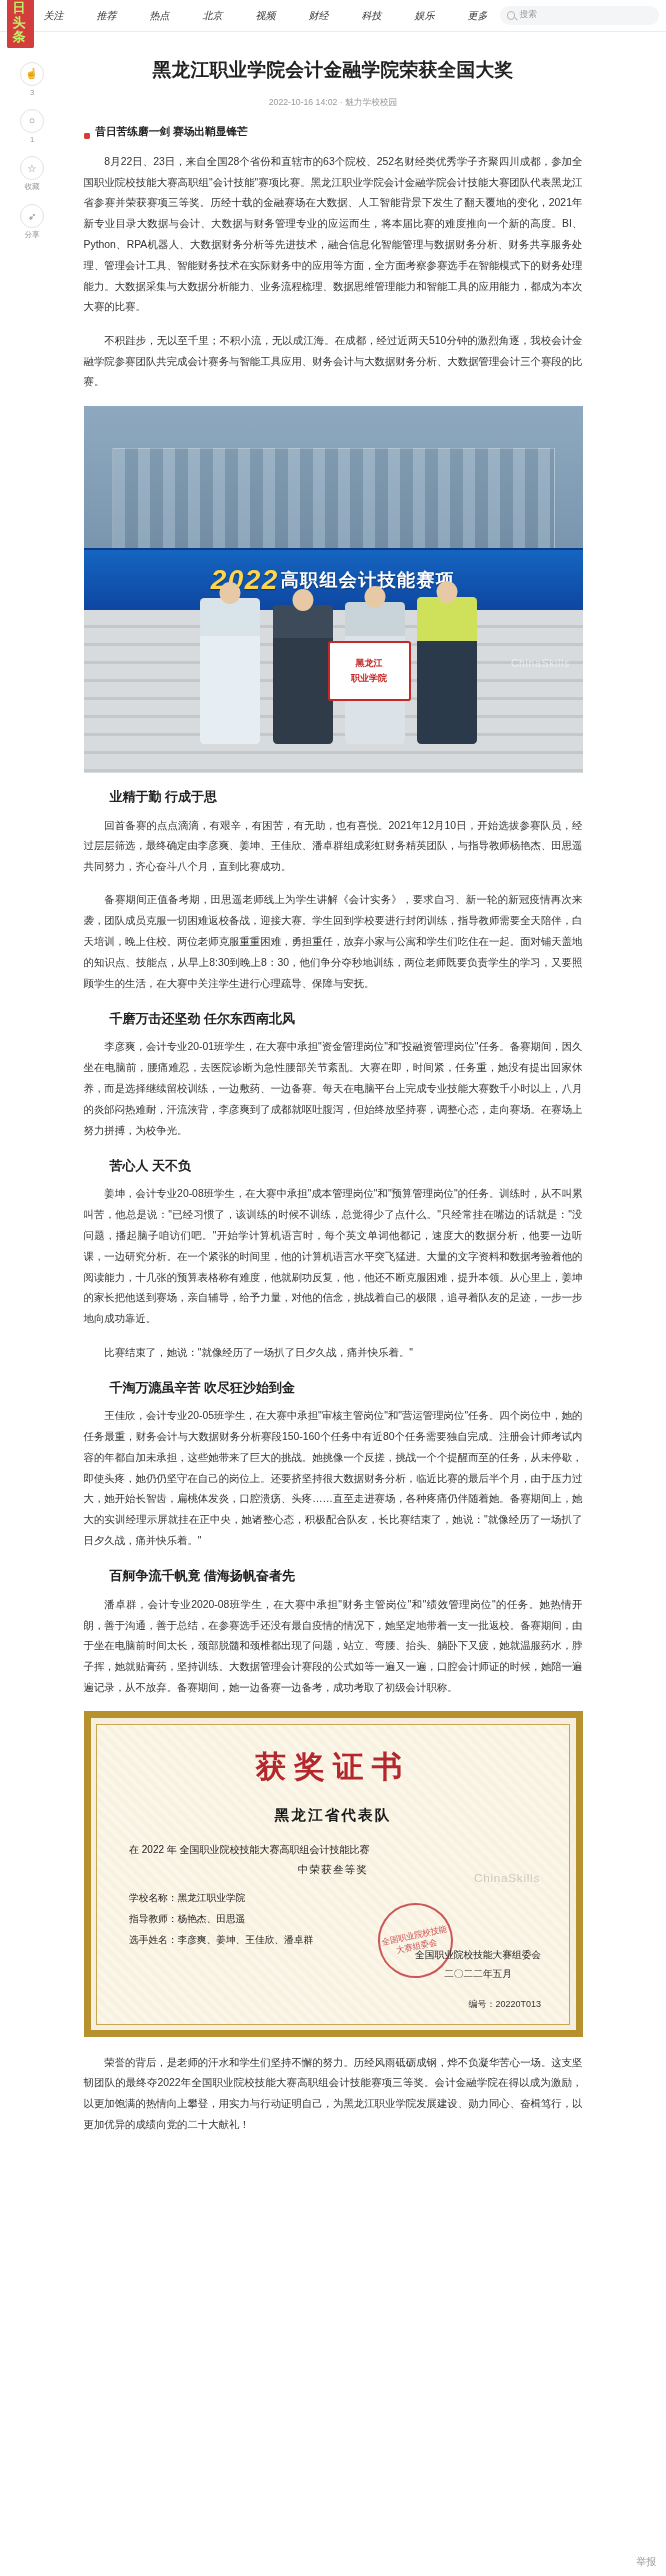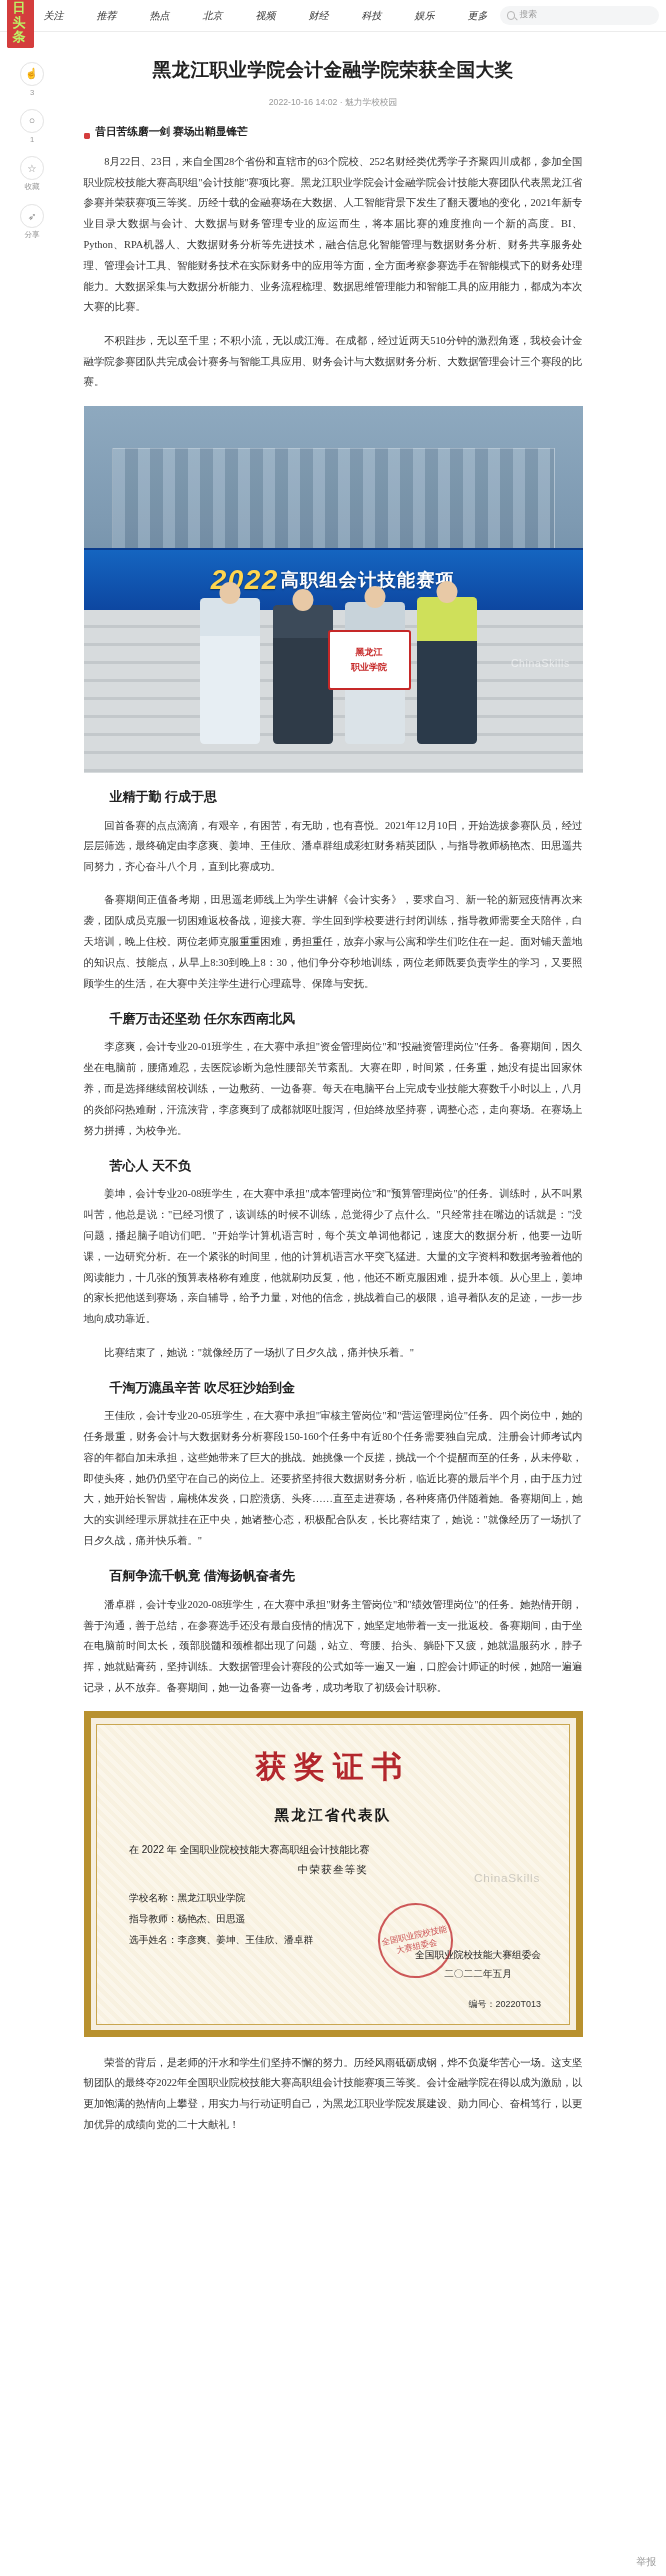--- a/index.html
+++ b/index.html
@@ -145,21 +145,20 @@
     border-radius: 1.4px;
     flex: 0 0 auto;
   }
   p.body {
     font-size: 10.4px;
     line-height: 2.0;
     color: #333;
     margin: 0 0 12.5px 0;
     text-align: justify;
     text-indent: 2em;
-    font-family: Liberation Serif, serif;
   }
   h2.sub {
     font-size: 13px;
     font-weight: bold;
     color: #222;
     margin: 15.2px 0 9.7px 0;
     text-indent: 2em;
   }
 
   
@@ -204,21 +203,21 @@
   }
   .p1 { left: 116px; background: linear-gradient(#d9e3ea 0 26%, #e7eef3 26% 100%); }
   .p2 { left: 189px; background: linear-gradient(#3c4a59 0 24%, #2f3b48 24% 100%); height: 139px; }
   .p3 { left: 261px; background: linear-gradient(#c8d3da 0 24%, #dbe3e8 24% 100%); height: 142px; }
   .p4 { left: 333px; background: linear-gradient(#cfe05a 0 30%, #2b3a4a 30% 100%); height: 147px; }
   .ph-head {
     position: absolute; top: -15.2px; left: 50%; transform: translateX(-50%);
     width: 21px; height: 22px; border-radius: 50%; background: #e8c9a6;
   }
   .ph-board {
-    position: absolute; bottom: 83px; left: 244px; width: 83px; height: 60px;
+    position: absolute; bottom: 72px; left: 244px; width: 83px; height: 60px;
     background: #fff; border: 2.1px solid #c62828; border-radius: 2.8px;
     display: flex; flex-direction: column; align-items: center; justify-content: center;
     color: #c62828; font-size: 9px; font-weight: bold; line-height: 1.6;
   }
   .ph-wm {
     position: absolute; right: 12.5px; bottom: 104px;
     color: rgba(255,255,255,.55); font-size: 10.4px; letter-spacing: 0.7px;
   }
 
   

